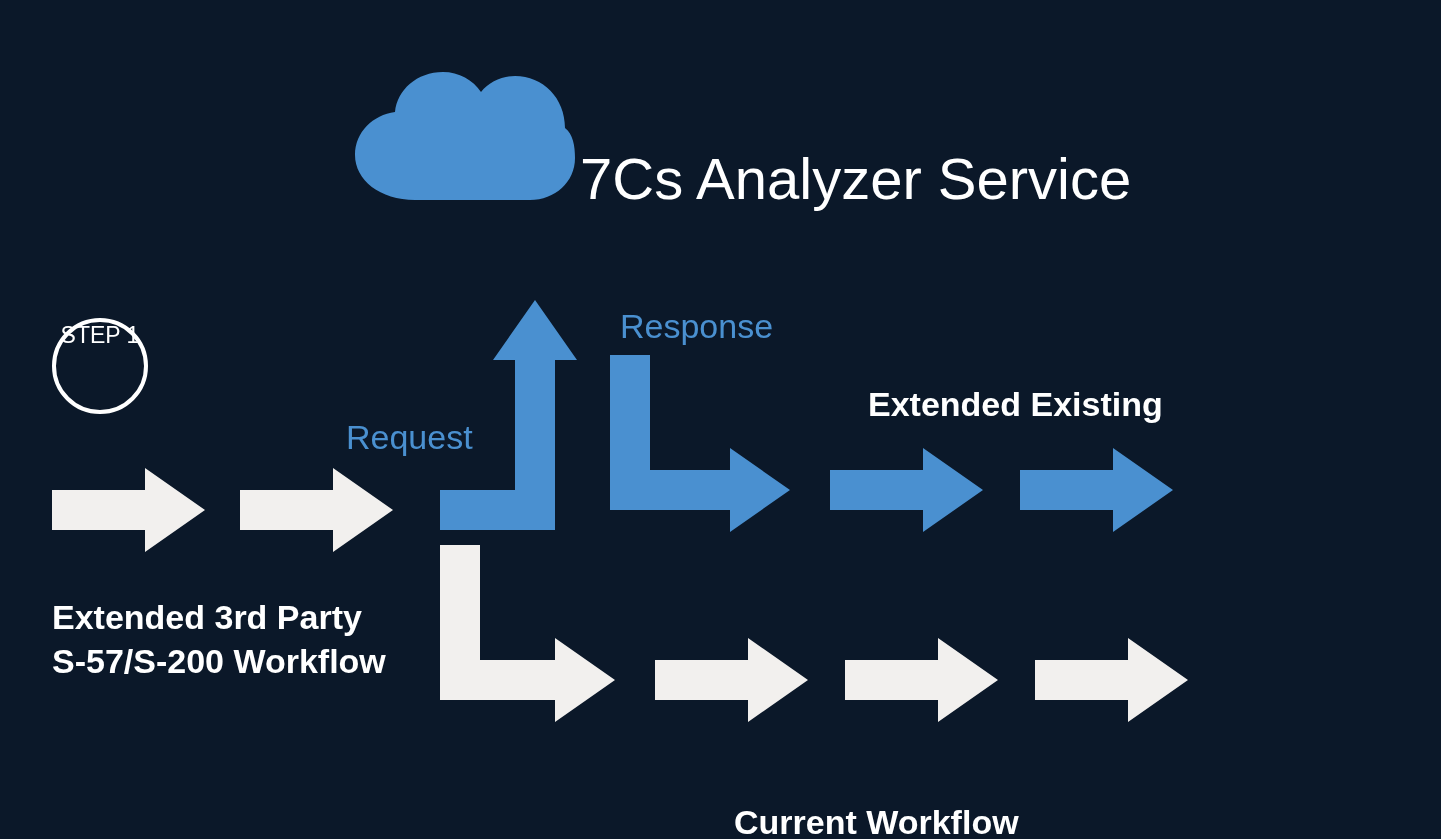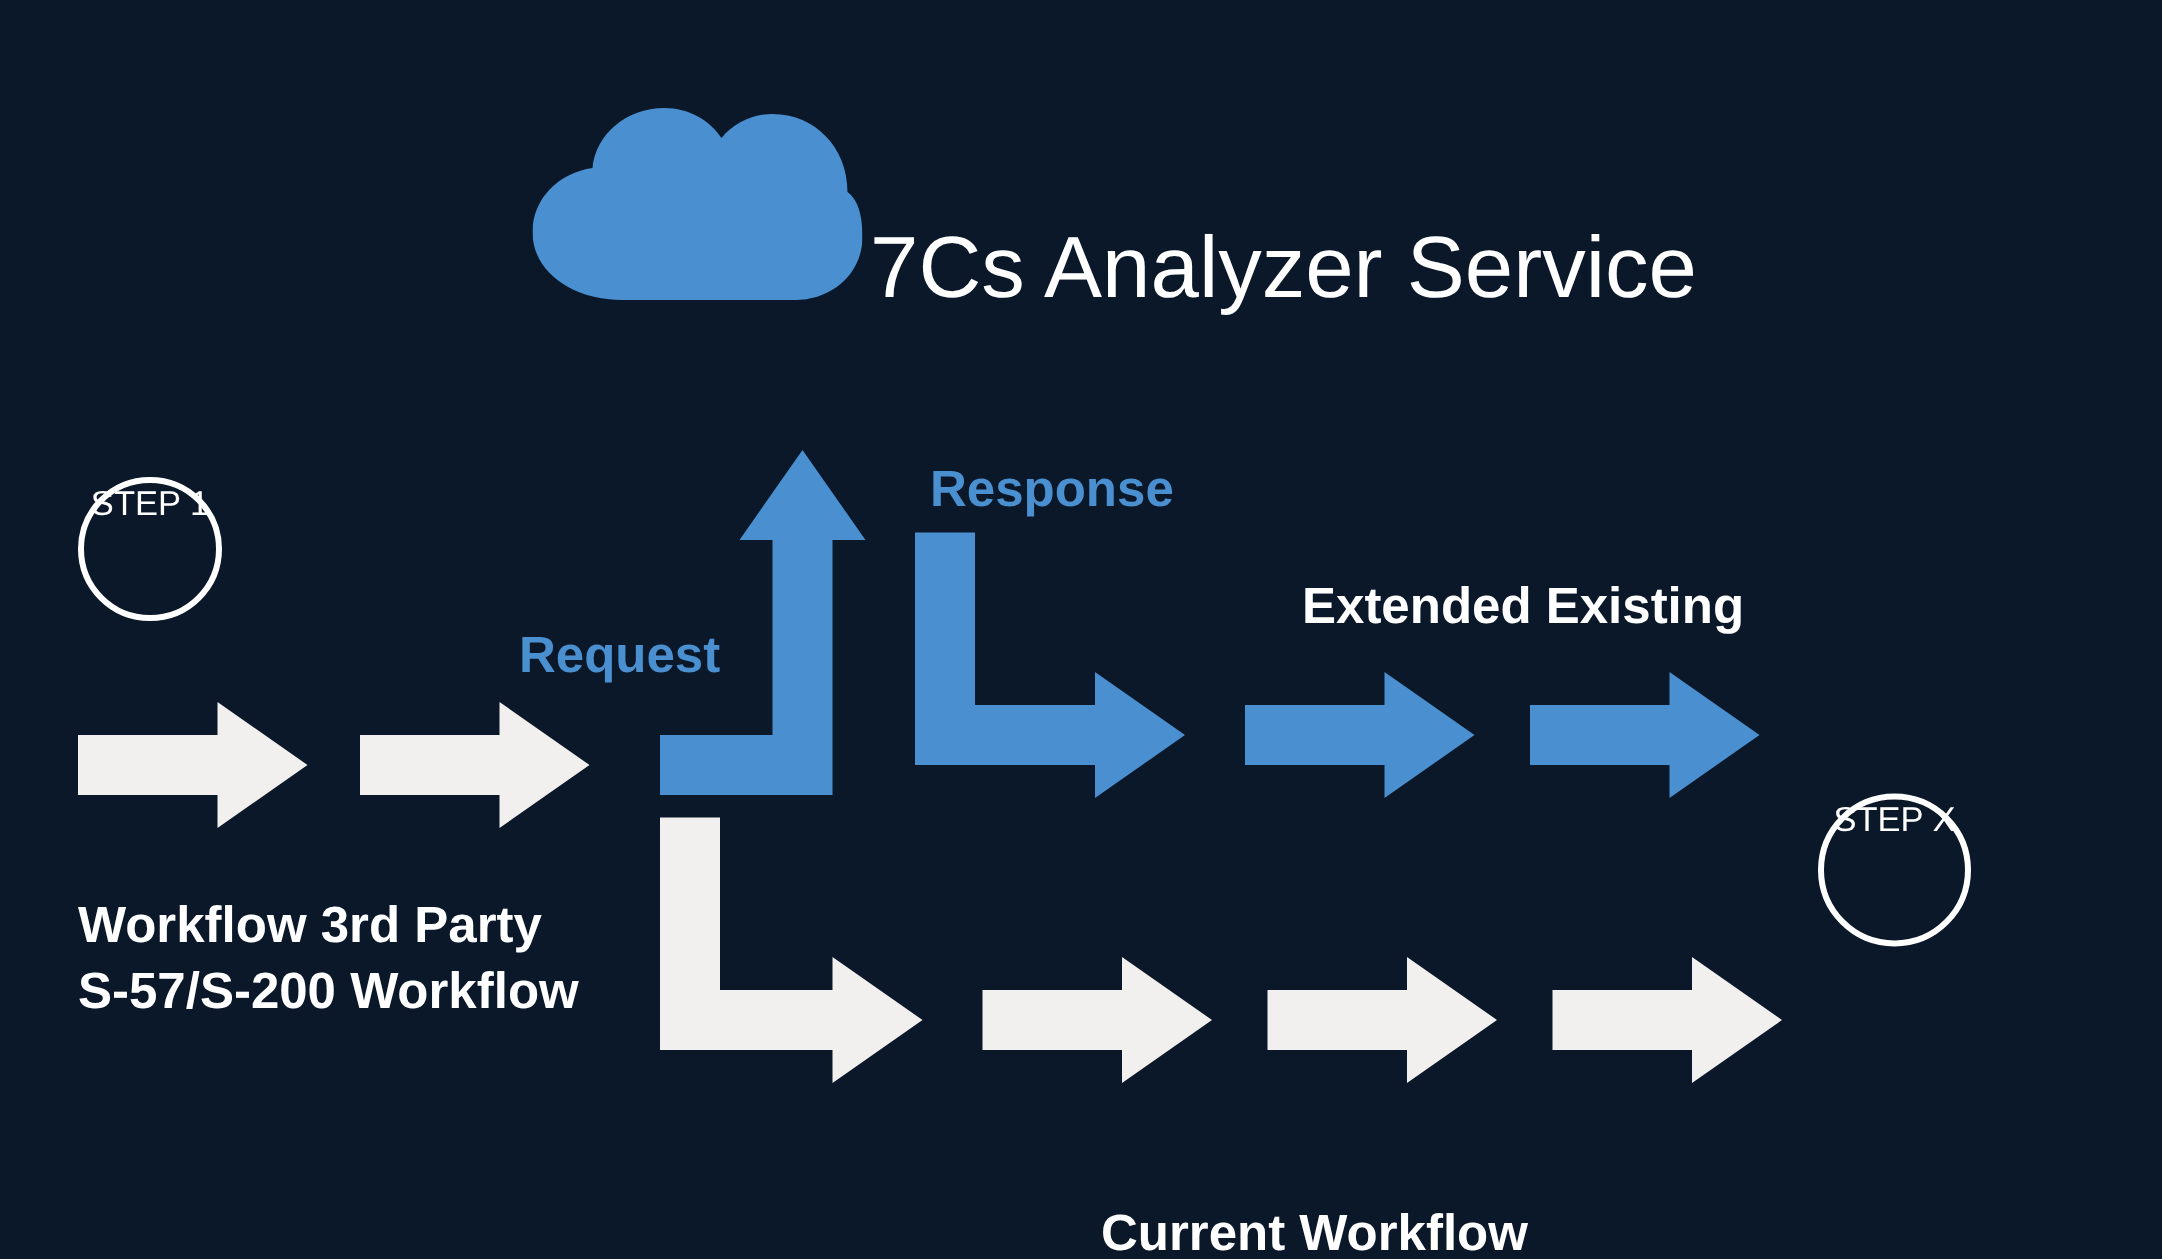--- a/index.html
+++ b/index.html
@@ -26,21 +26,21 @@
     left: 580px;
     top: 145px;
   }
   .label {
     position: absolute;
     color: #FFFFFF;
     font-weight: 600;
   }
   .label-blue {
     color: #4A90D0;
-    font-weight: 700;
+    font-weight: 400;
     position: absolute;
   }
   .step-circle {
     position: absolute;
     border: 4px solid #FFFFFF;
     border-radius: 50%;
     color: #FFFFFF;
     font-weight: 400;
     display: flex;
     align-items: flex-start;
@@ -69,33 +69,30 @@
       C 220 122 200 140 175 140 
       Z"></path>
   </svg>
 
   <div class="title">7Cs Analyzer Service</div>
 
   <div class="step-circle" style="left:52px; top:318px; width:96px; height:96px; font-size:23px;">
     <span>STEP 1</span>
   </div>
 
-  <div class="step-circle" style="left:1212px; top:529px; width:102px; height:102px; font-size:23px;">
-    <span>STEP X</span>
-  </div>
 
   <div class="label-blue" style="left:346px; top:418px; font-size:34px;">Request</div>
 
   <div class="label-blue" style="left:620px; top:307px; font-size:34px;">Response</div>
 
   <div class="label" style="left:868px; top:385px; font-size:34px;">Extended Existing</div>
 
   <div class="label" style="left:734px; top:759px; font-size:34px;margin-top:44px;">Current Workflow</div>
 
-  <div class="label" style="left:52px; top:598px; font-size:34px;">Workflow 3rd Party</div>
+  <div class="label" style="left:52px; top:598px; font-size:34px;">Extended 3rd Party</div>
   <div class="label" style="left:52px; top:642px; font-size:34px;">S-57/S-200 Workflow</div>
 
   <svg width="1441" height="839" style="position:absolute;left:0;top:0;">
 
     <g>
       <path class="white" d="M 52 490 L 145 490 L 145 468 L 205 510 L 145 552 L 145 530 L 52 530 Z"></path>
     </g>
 
     <g>
       <path class="white" d="M 240 490 L 333 490 L 333 468 L 393 510 L 333 552 L 333 530 L 240 530 Z"></path>

